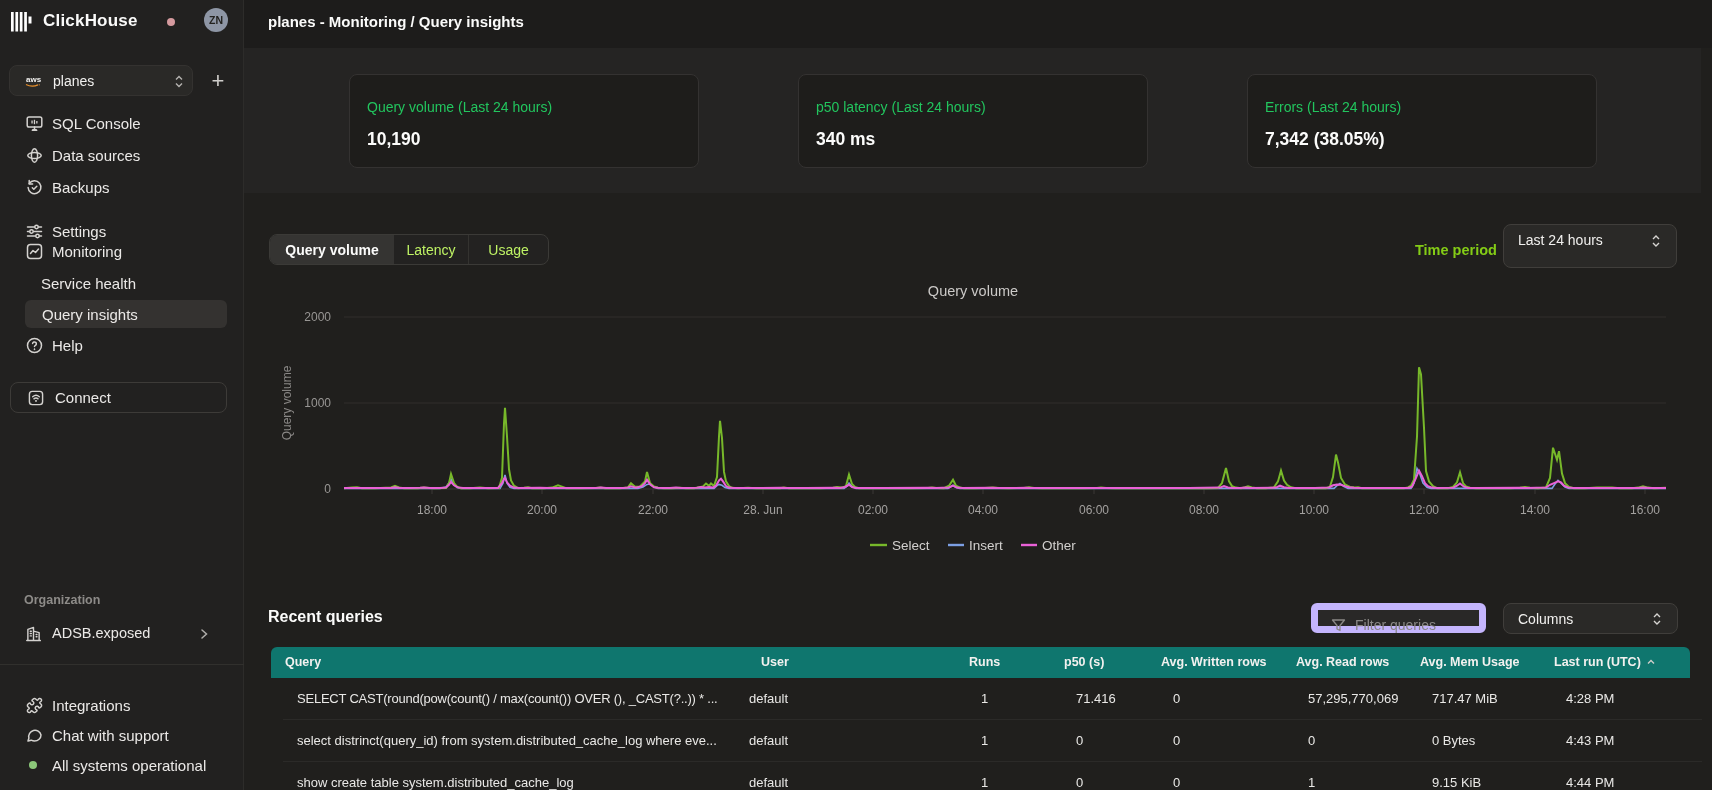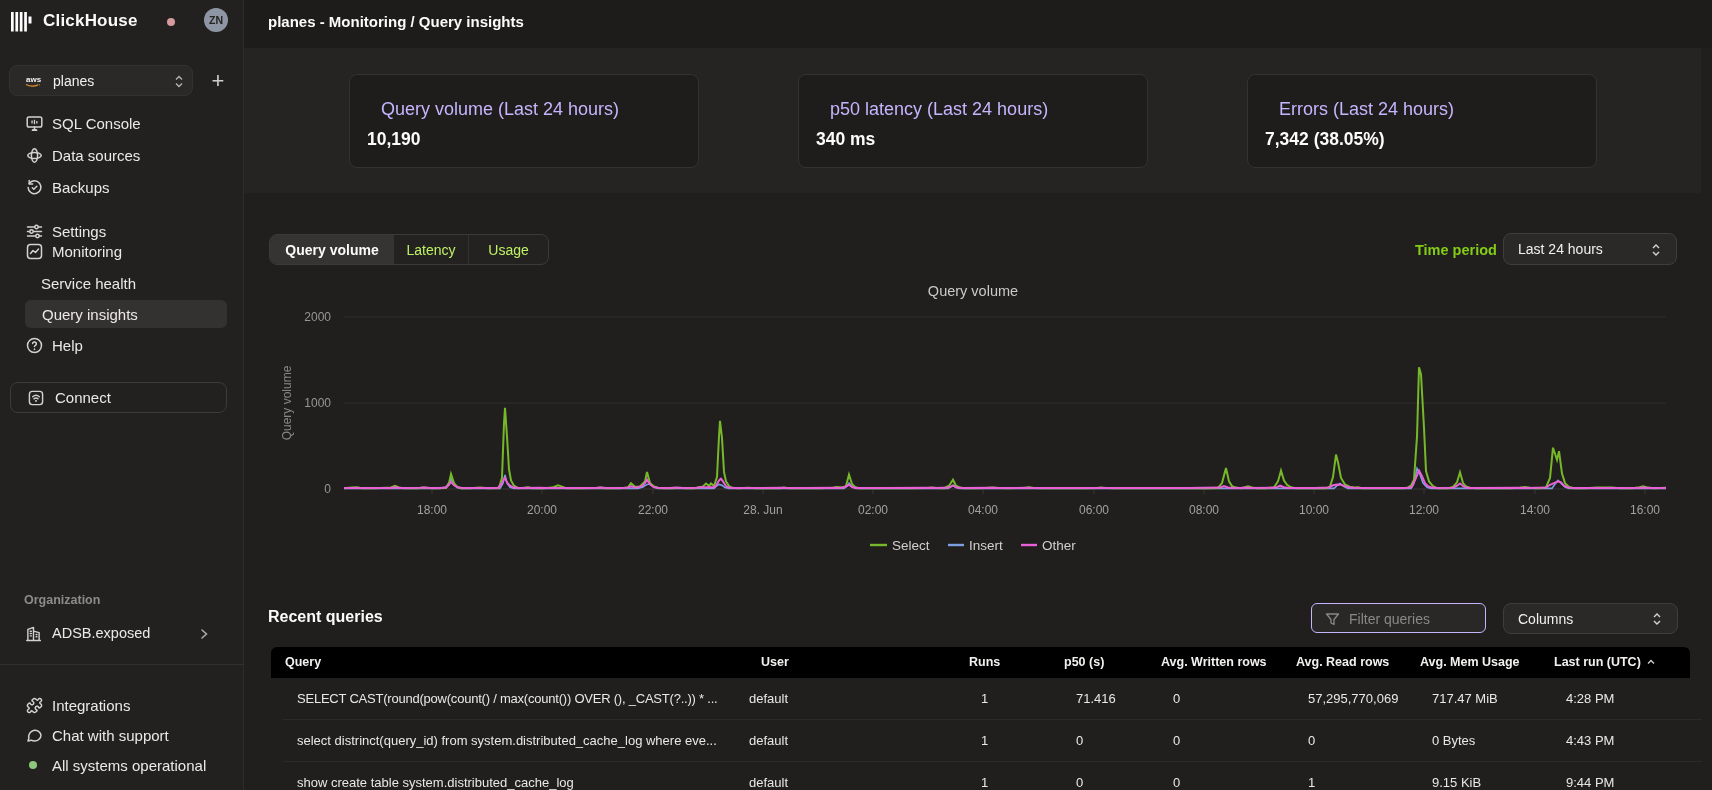--- a/index.html
+++ b/index.html
@@ -21,36 +21,36 @@
 #sel-item { position:absolute; left:25px; top:300px; width:202px; height:28px; background:#343230; border-radius:6px; }
 #connect-btn { position:absolute; left:10px; top:382px; width:217px; height:31px; border:1px solid #3d3b38; border-radius:8px; }
 #org-label { position:absolute; left:24px; top:593px; font-size:12.5px; font-weight:600; color:#8d8b88; }
 #org-row { position:absolute; left:0px; top:620px; width:244px; height:28px; }
 #divider { position:absolute; left:0; top:664px; width:244px; height:1px; background:#31302d; }
 
 #topbar { position:absolute; left:244px; top:0; width:1468px; height:48px; background:#1d1c1b; }
 #topbar .t { position:absolute; left:24px; top:13px; font-size:15px; font-weight:700; color:#fbfbfa; }
 #stats { position:absolute; left:244px; top:48px; width:1457px; height:145px; background:#252423; }
 .card { position:absolute; top:26px; width:350px; height:94px; background:#1e1d1b; border:1px solid #343231; border-radius:8px; }
-.card .lb { position:absolute; left:31px; top:24px; font-size:18px; color:#c4b5fd; }
+.card .lb { position:absolute; left:17px; top:24px; font-size:14px; color:#22c55e; }
 .card .vl { position:absolute; left:17px; top:54px; font-size:17.5px; font-weight:700; color:#fcfcfb; }
 
 #tabs { position:absolute; left:269px; top:234px; height:31px; display:flex; border:1px solid #3b3a37; border-radius:8px; background:#232221; }
 #tabs .tab { height:29px; display:flex; align-items:center; justify-content:center; font-size:14px; color:#bef264; }
 #tabs .tab.active { background:#353432; border-radius:7px 0 0 7px; color:#fbfbfa; font-weight:600; }
 #tp-label { position:absolute; left:1415px; top:242px; font-size:14.5px; font-weight:700; color:#84cc16; }
 .sel-box { position:absolute; background:#2a2927; border:1px solid #403e3b; border-radius:8px; }
 .sel-box .st { position:absolute; left:14px; top:7px; font-size:14px; color:#f1f0ee; }
 
 #rq-title { position:absolute; left:268px; top:608px; font-size:16px; font-weight:700; color:#fbfbfa; }
-#filter-box { position:absolute; left:1311px; top:603px; width:175px; height:30px; background:#292827; border:1px solid #c4b5fd; border-radius:6px; }
+#filter-box { position:absolute; left:1311px; top:603px; width:175px; height:30px; background:#292827; border:7px solid #c4b5fd; border-radius:6px; }
 #filter-box .ph { position:absolute; left:37px; top:7px; font-size:14px; color:#8a8886; }
 
 #tbl { position:absolute; left:271px; top:647px; width:1419px; }
-#thead { position:absolute; left:0; top:0; width:1419px; height:31px; background:#000000; border-radius:6px 6px 0 0; }
+#thead { position:absolute; left:0; top:0; width:1419px; height:31px; background:#0f766e; border-radius:6px 6px 0 0; }
 #thead .h { position:absolute; top:8px; font-size:12.5px; font-weight:700; color:#f2f1ef; }
 .trow { position:absolute; left:12px; width:1419px; height:42px; border-bottom:1px solid #2b2a28; }
 .trow .c { position:absolute; top:13px; font-size:13px; color:#e9e8e6; }
 text { font-family:"Liberation Sans", sans-serif; }
 </style>
 </head>
 <body>
 <div id="sidebar">
   <svg class="abs" style="left:11px;top:12px" width="22" height="20" viewBox="0 0 22 20">
     <rect x="0" y="0" width="2.7" height="19.5" fill="#fff"></rect>
@@ -183,21 +183,21 @@
       <div class="lb">Errors (Last 24 hours)</div>
       <div class="vl">7,342 (38.05%)</div>
     </div>
 </div>
 <div id="tabs">
   <div class="tab active" style="width:124px">Query volume</div>
   <div class="tab" style="width:75px;border-right:1px solid #343330">Latency</div>
   <div class="tab" style="width:79px">Usage</div>
 </div>
 <div id="tp-label">Time period</div>
-<div class="sel-box" style="left:1503px;top:233px;width:174px;height:32px">
+<div class="sel-box" style="left:1503px;top:224px;width:174px;height:44px">
   <div class="st">Last 24 hours</div>
   <svg class="abs" style="left:146px;top:8px" width="12" height="16" viewBox="0 0 12 16">
     <path d="M3 6 L6 3 L9 6" stroke="#d6d4d1" stroke-width="1.4" fill="none"></path>
     <path d="M3 10 L6 13 L9 10" stroke="#d6d4d1" stroke-width="1.4" fill="none"></path>
   </svg>
 </div>
 
 <svg id="chart" class="abs" style="left:244px;top:196px" width="1468" height="384" viewBox="0 0 1468 384">
   <text x="729" y="100" font-size="14.5" fill="#cbc9c7" text-anchor="middle">Query volume</text>
   <line x1="100" y1="121" x2="1422" y2="121" stroke="#302f2c" stroke-width="1"></line>
@@ -298,15 +298,15 @@
       <div class="c" style="left:1283px">4:43 PM</div>
     </div>
     <div class="trow" style="top:115px">
       <div class="c" style="left:14px">show create table system.distributed_cache_log</div>
       <div class="c" style="left:466px">default</div>
       <div class="c" style="left:698px">1</div>
       <div class="c" style="left:793px">0</div>
       <div class="c" style="left:890px">0</div>
       <div class="c" style="left:1025px">1</div>
       <div class="c" style="left:1149px">9.15 KiB</div>
-      <div class="c" style="left:1283px">9:44 PM</div>
+      <div class="c" style="left:1283px">4:44 PM</div>
     </div>
   </div>
 
 </body></html>

